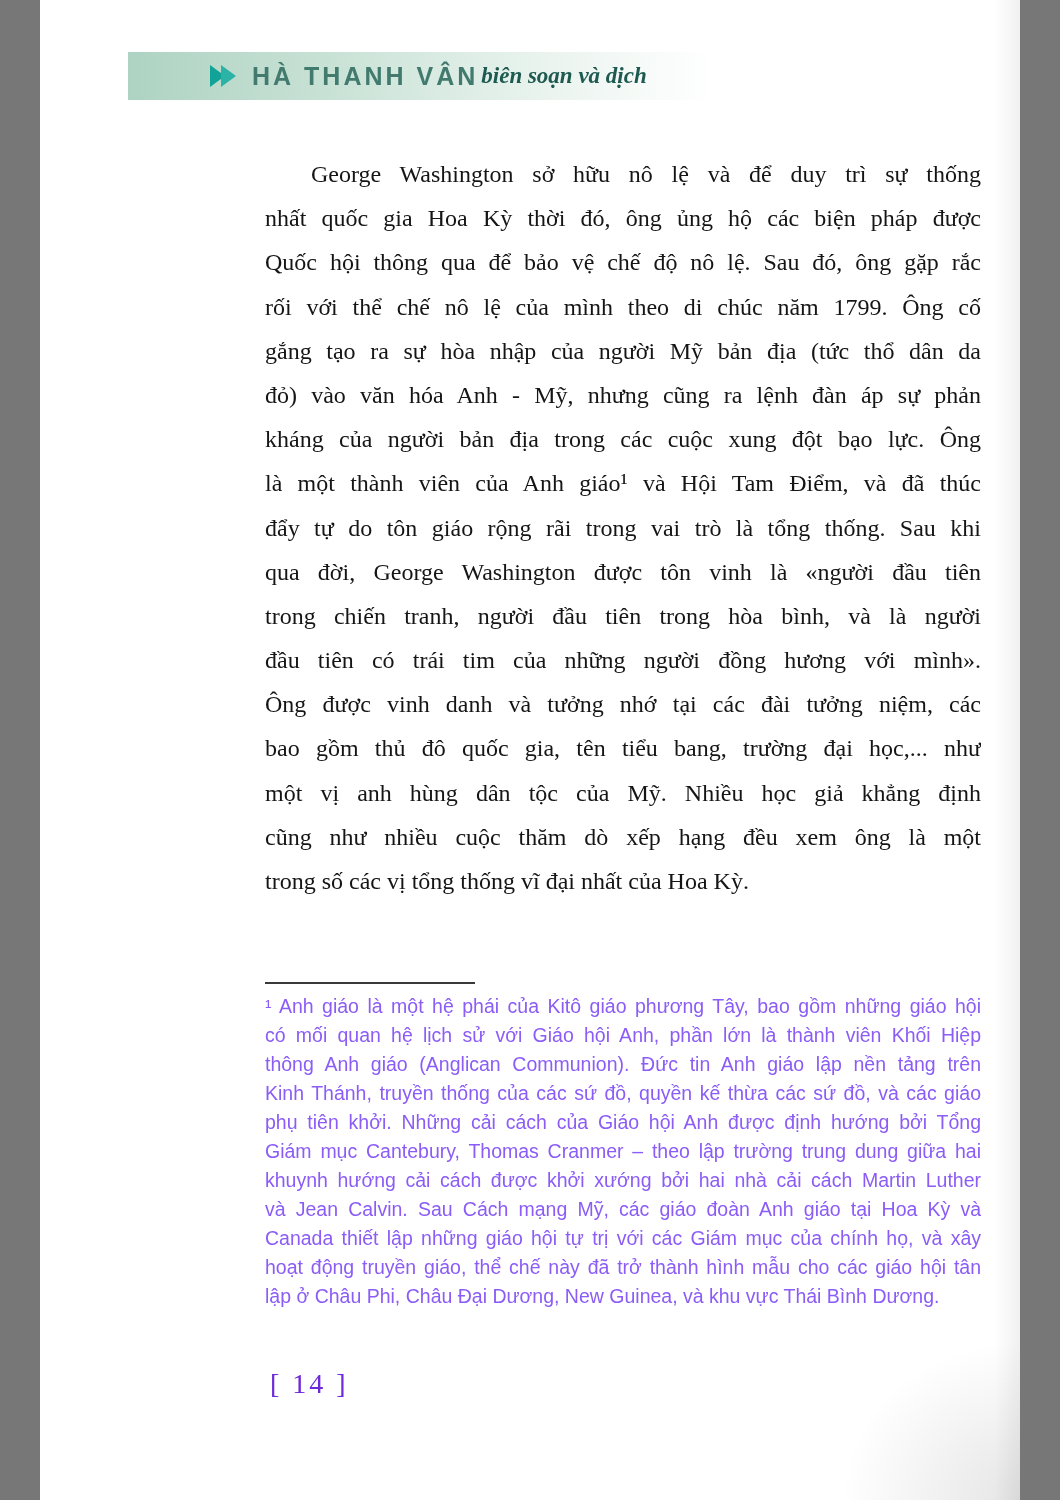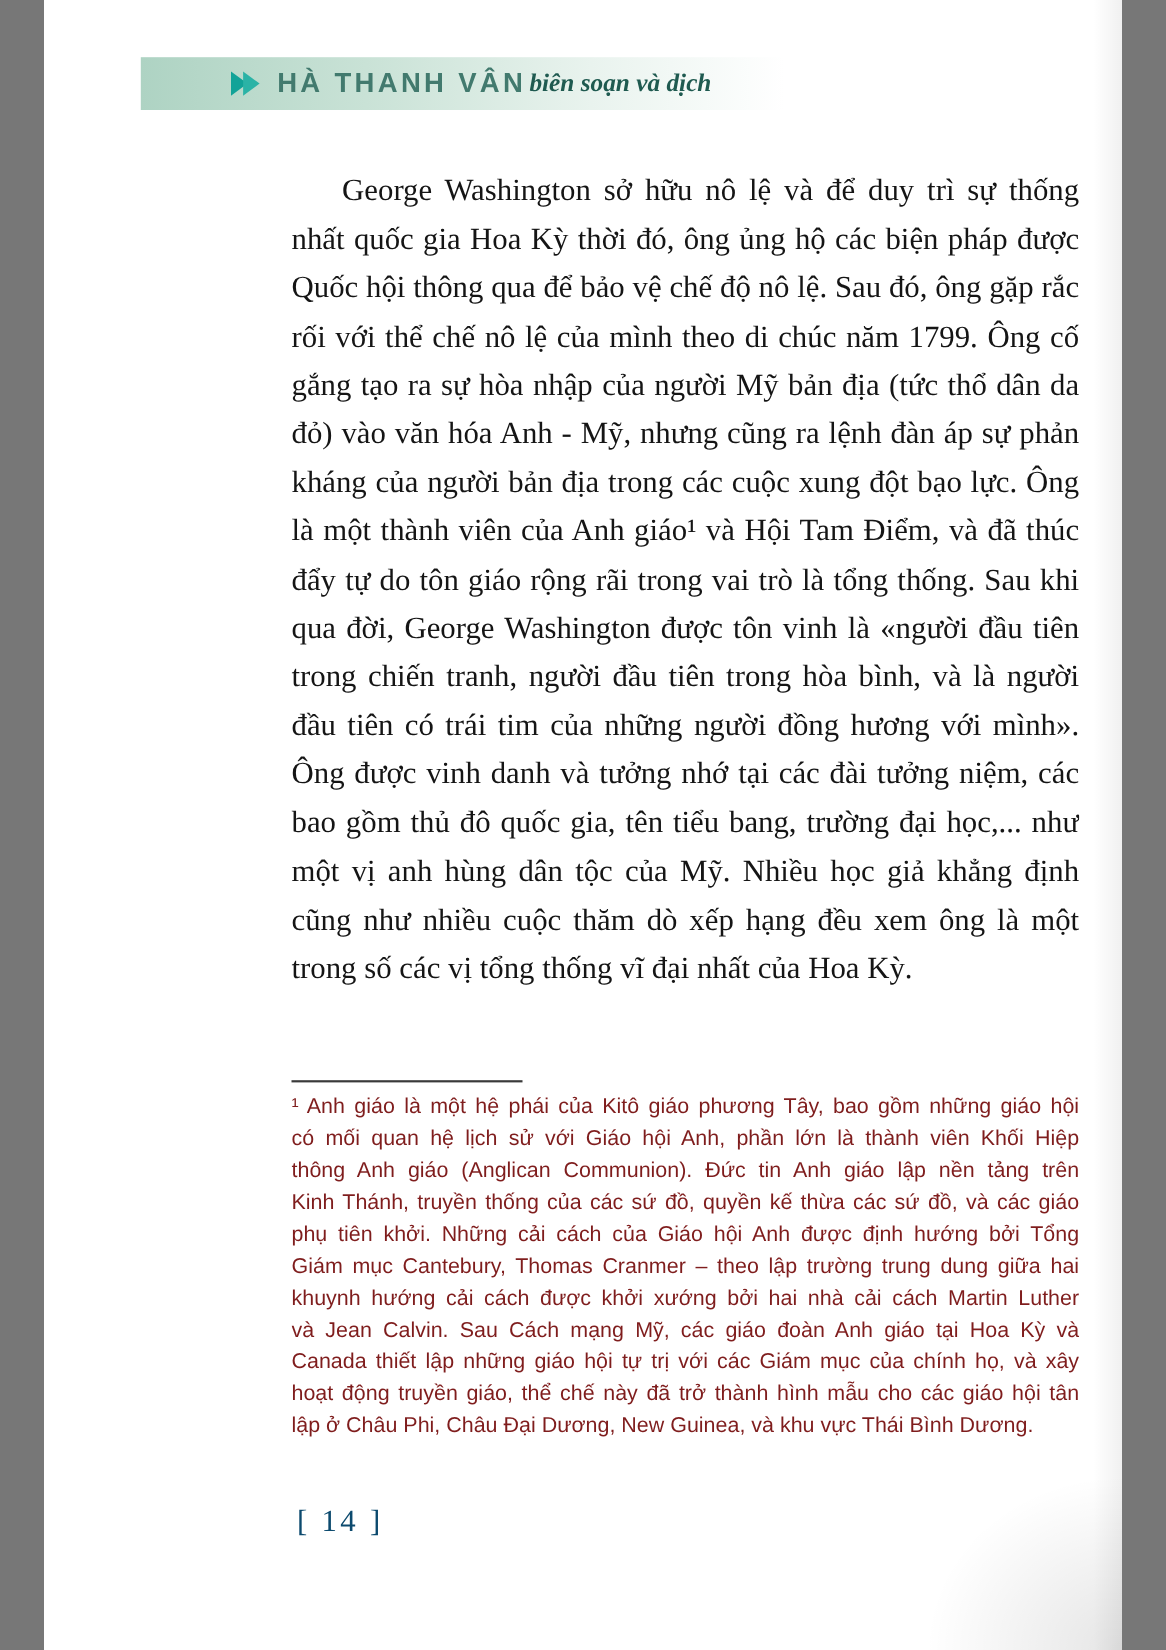--- a/index.html
+++ b/index.html
@@ -72,21 +72,21 @@
 
   
   .body-text {
     position: absolute;
     left: 225px;
     top: 152px;
     width: 716px;
     color: #151515;
   }
   .body-text .line {
-    font-size: 28px;
+    font-size: 24px;
     line-height: 44.2px;
     height: 44.2px;
     overflow: hidden;
     text-align: justify;
     text-align-last: justify;
     white-space: normal;
   }
   .body-text .line:first-child { text-indent: 46px; }
   .body-text .line:last-child { text-align-last: left; }
 
@@ -97,42 +97,42 @@
     top: 982px;
     width: 210px;
     height: 0;
     border-top: 2px solid #3a3a3a;
   }
   .footnote {
     position: absolute;
     left: 225px;
     top: 992px;
     width: 716px;
-    color: #7f1d1d;
+    color: #8b5cf6;
     font-family: "Liberation Sans", sans-serif;
   }
   .footnote .line {
     font-size: 19.5px;
     line-height: 29px;
     height: 29px;
     overflow: hidden;
     text-align: justify;
     text-align-last: justify;
   }
   .footnote .line:last-child { text-align-last: left; }
 
   
   .page-number {
     position: absolute;
     left: 230px;
     top: 1368px;
     font-family: "Liberation Serif", serif;
     font-size: 28px;
     letter-spacing: 3px;
-    color: #0c4a6e;
+    color: #6d28d9;
   }
 </style>
 </head>
 <body>
 
 <div class="page">
 
   <div class="header-band">
     <span class="arrows">
       <span class="tri"></span>

